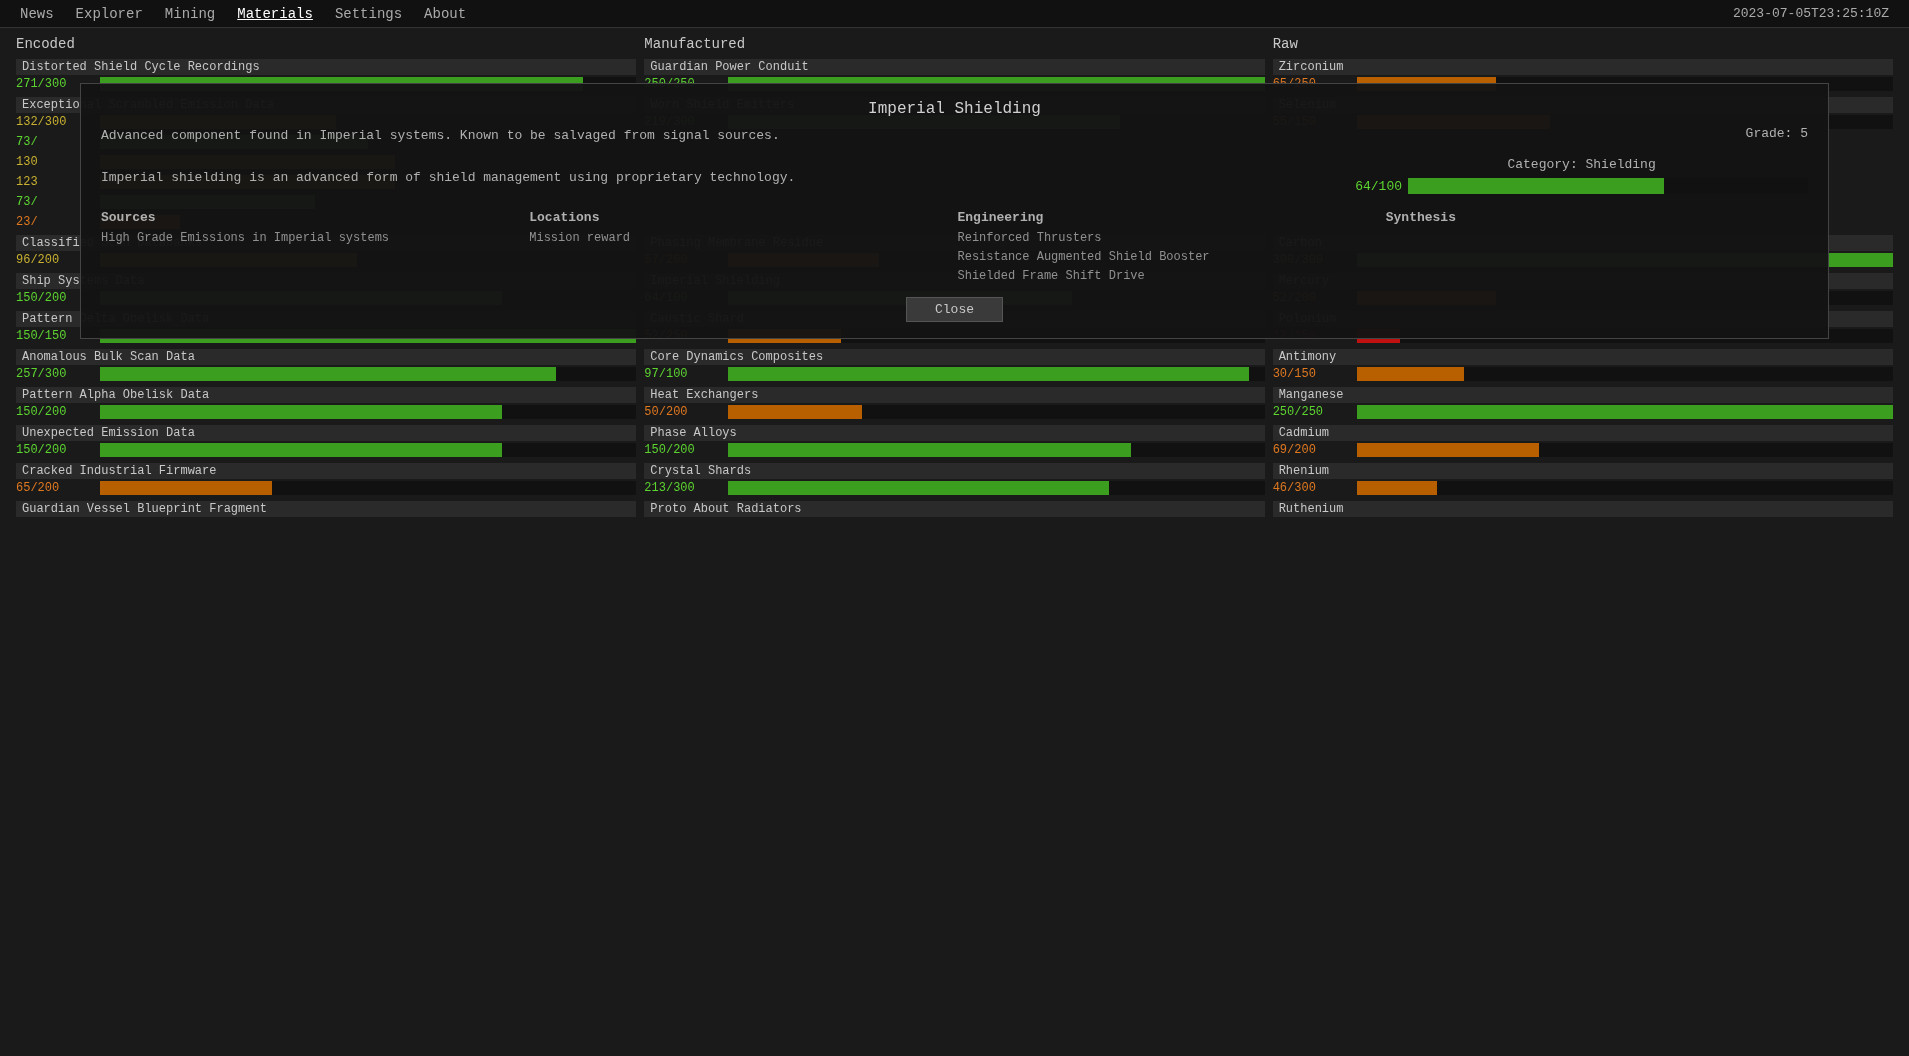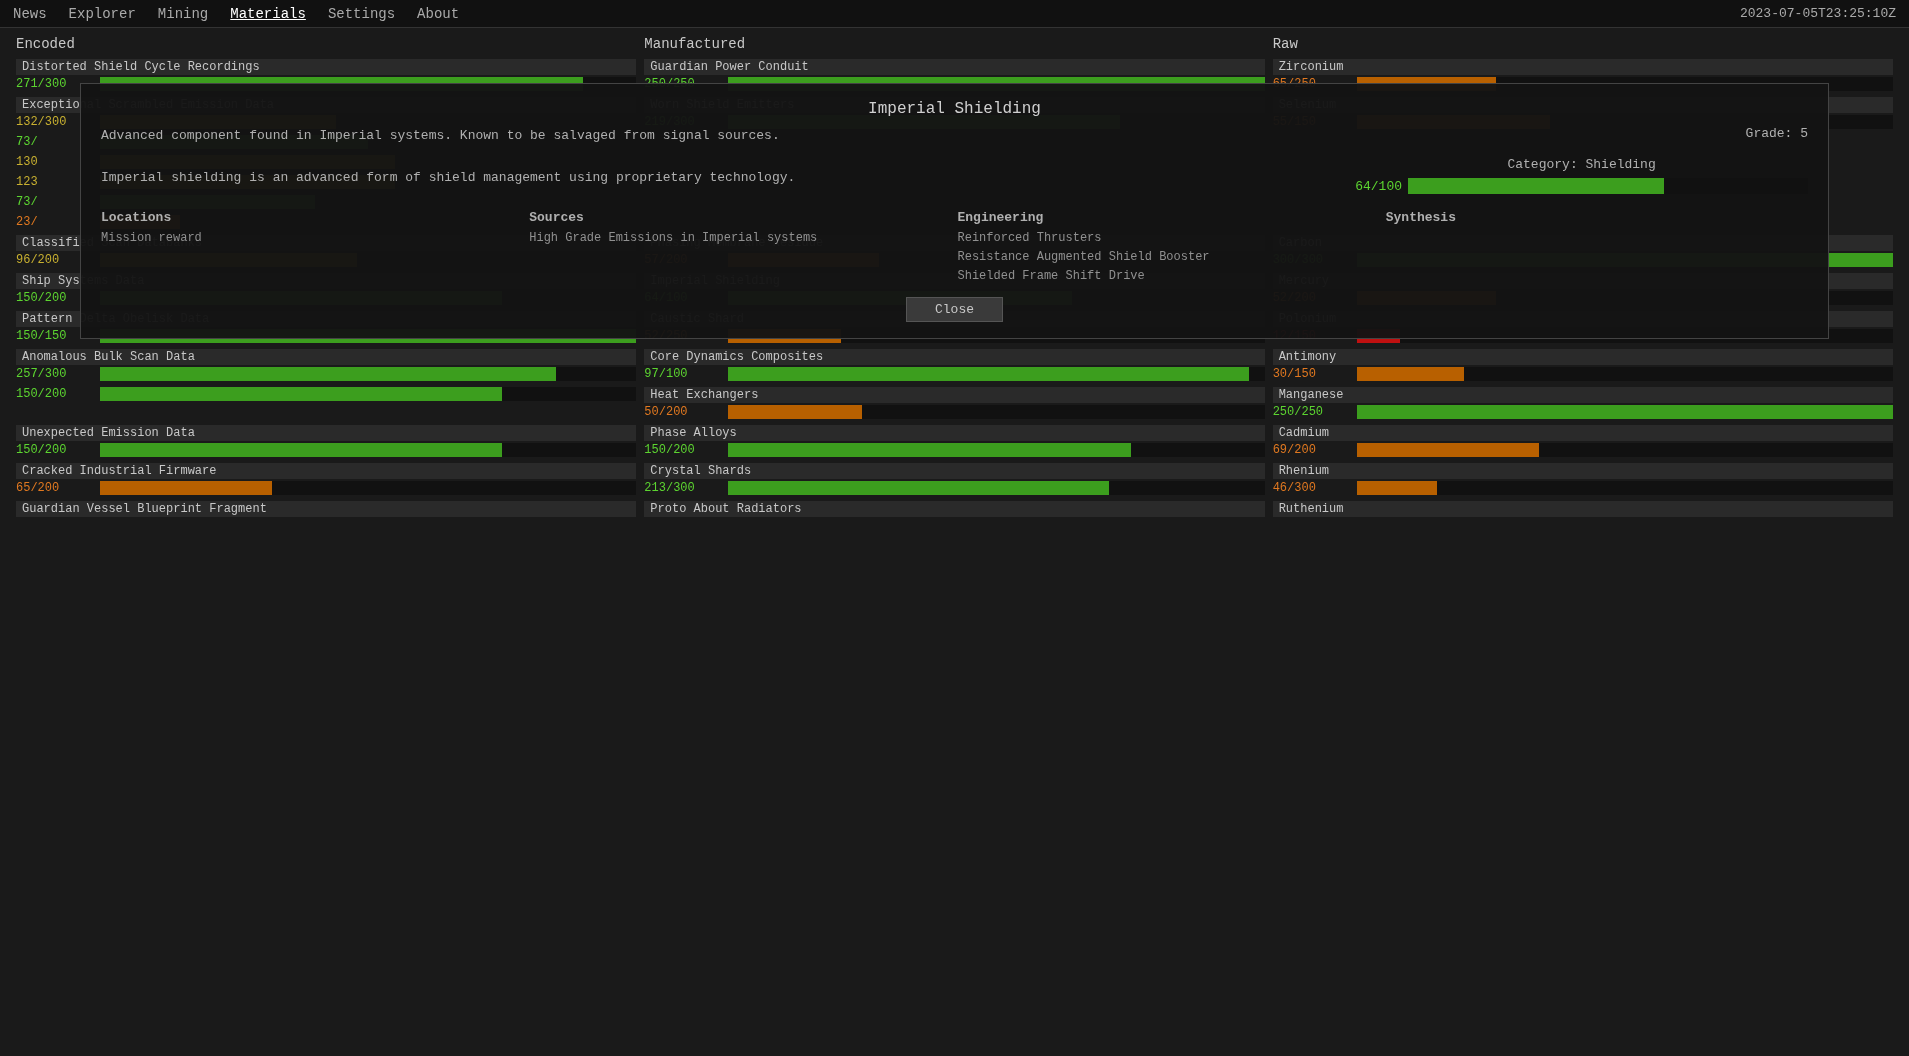--- a/index.html
+++ b/index.html
@@ -11,21 +11,21 @@
       width: 1909px;
       min-height: 1056px;
       overflow: hidden;
     }
 
     
     .top-nav {
       display: flex;
       align-items: center;
       background: #111;
-      padding: 4px 13px;
+      padding: 4px 20px;
       border-bottom: 1px solid #333;
       height: 28px;
     }
     .nav-item {
       color: #aaa;
       margin-right: 22px;
       cursor: pointer;
       font-size: 14px;
     }
     .nav-item.active {
@@ -390,21 +390,21 @@
           <div class="bar-track">
             <div class="bar-fill green" style="width: 97%;"></div>
           </div>
         </div></div>
       <div class="material-item"><div class="material-name">Antimony</div><div class="bar-container">
           <span class="bar-label label-orange">30/150</span>
           <div class="bar-track">
             <div class="bar-fill orange" style="width: 20%;"></div>
           </div>
         </div></div>
-      <div class="material-item"><div class="bar-container">
+      <div class="material-item"><div class="material-name">Pattern Alpha Obelisk Data</div><div class="bar-container">
           <span class="bar-label label-green">150/200</span>
           <div class="bar-track">
             <div class="bar-fill green" style="width: 75%;"></div>
           </div>
         </div></div>
       <div class="material-item"><div class="material-name">Heat Exchangers</div><div class="bar-container">
           <span class="bar-label label-orange">50/200</span>
           <div class="bar-track">
             <div class="bar-fill orange" style="width: 25%;"></div>
           </div>
@@ -473,26 +473,26 @@
         <div class="modal-bar-row">
           <span class="modal-bar-label">64/100</span>
           <div class="modal-bar-track" style="width: 400px;">
             <div class="modal-bar-fill" id="modal-bar-fill" style="width: 64%;"></div>
           </div>
         </div>
       </div>
     </div>
     <div class="modal-info-grid">
       <div class="modal-info-section">
+        <h4>Sources</h4>
+        <p>High Grade Emissions in Imperial systems</p>
+      </div>
+      <div class="modal-info-section">
         <h4>Locations</h4>
         <p>Mission reward</p>
-      </div>
-      <div class="modal-info-section">
-        <h4>Sources</h4>
-        <p>High Grade Emissions in Imperial systems</p>
       </div>
       <div class="modal-info-section">
         <h4>Engineering</h4>
         <p id="engineering-values" style="white-space: pre-line;">Reinforced Thrusters
 Resistance Augmented Shield Booster
 Shielded Frame Shift Drive</p>
       </div>
       <div class="modal-info-section">
         <h4>Synthesis</h4>
         <p></p>

